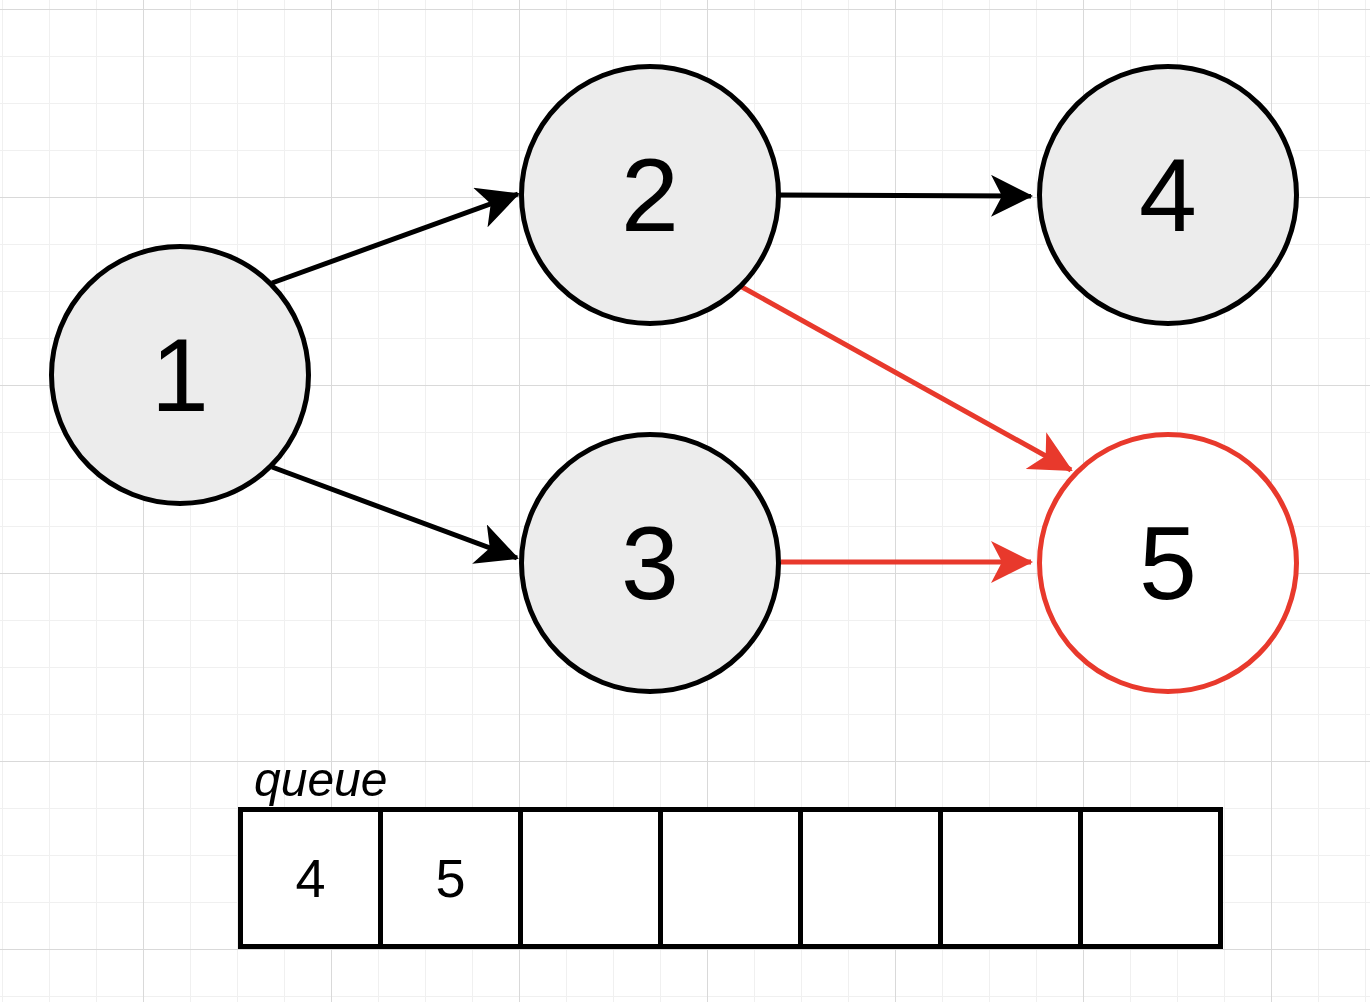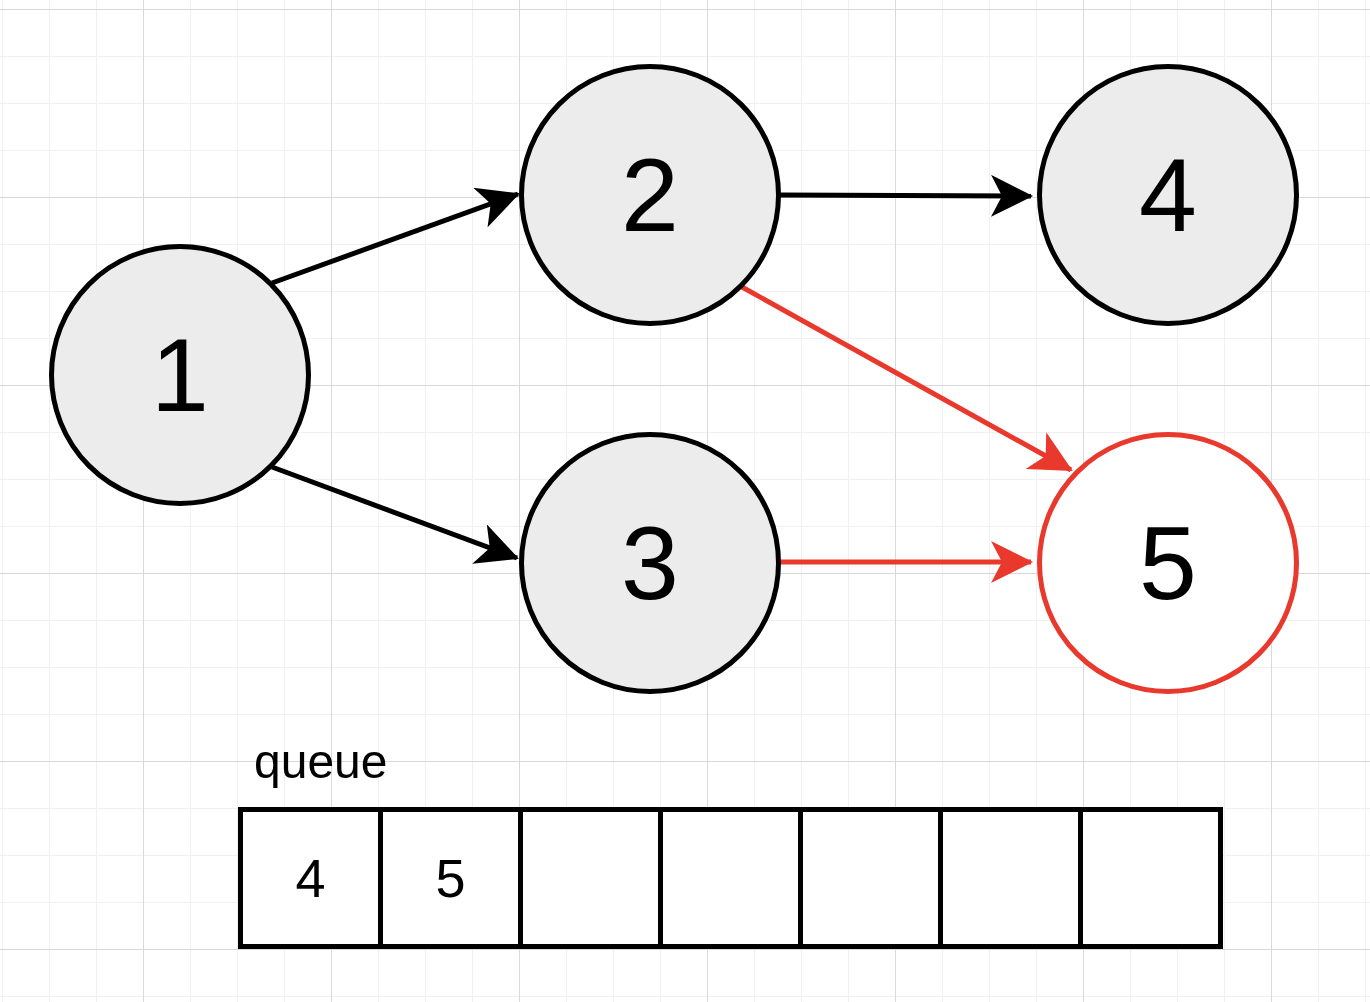--- a/index.html
+++ b/index.html
@@ -40,22 +40,22 @@
     border-color: #e8392c;
     background: #ffffff;
   }
   .node-1 { left: 49px;  top: 244px; }
   .node-2 { left: 519px; top: 64px;  }
   .node-3 { left: 519px; top: 432px; }
   .node-4 { left: 1037px; top: 64px; }
   .node-5 { left: 1037px; top: 432px; }
 
   .queue-label {
-    position: absolute; left: 254px; top: 736px;
-    font-size: 48px; color: #000000; line-height: 1.1;
+    position: absolute; left: 254px; top: 754px;
+    font-size: 48px; color: #000000; line-height: 1.1; font-style: italic;
   }
   .queue-row {
     position: absolute; left: 238px; top: 807px;
     width: 985px; height: 142px;
     box-sizing: border-box;
     border: 5px solid #000000;
     display: flex;
     background: #ffffff;
   }
   .queue-cell {

